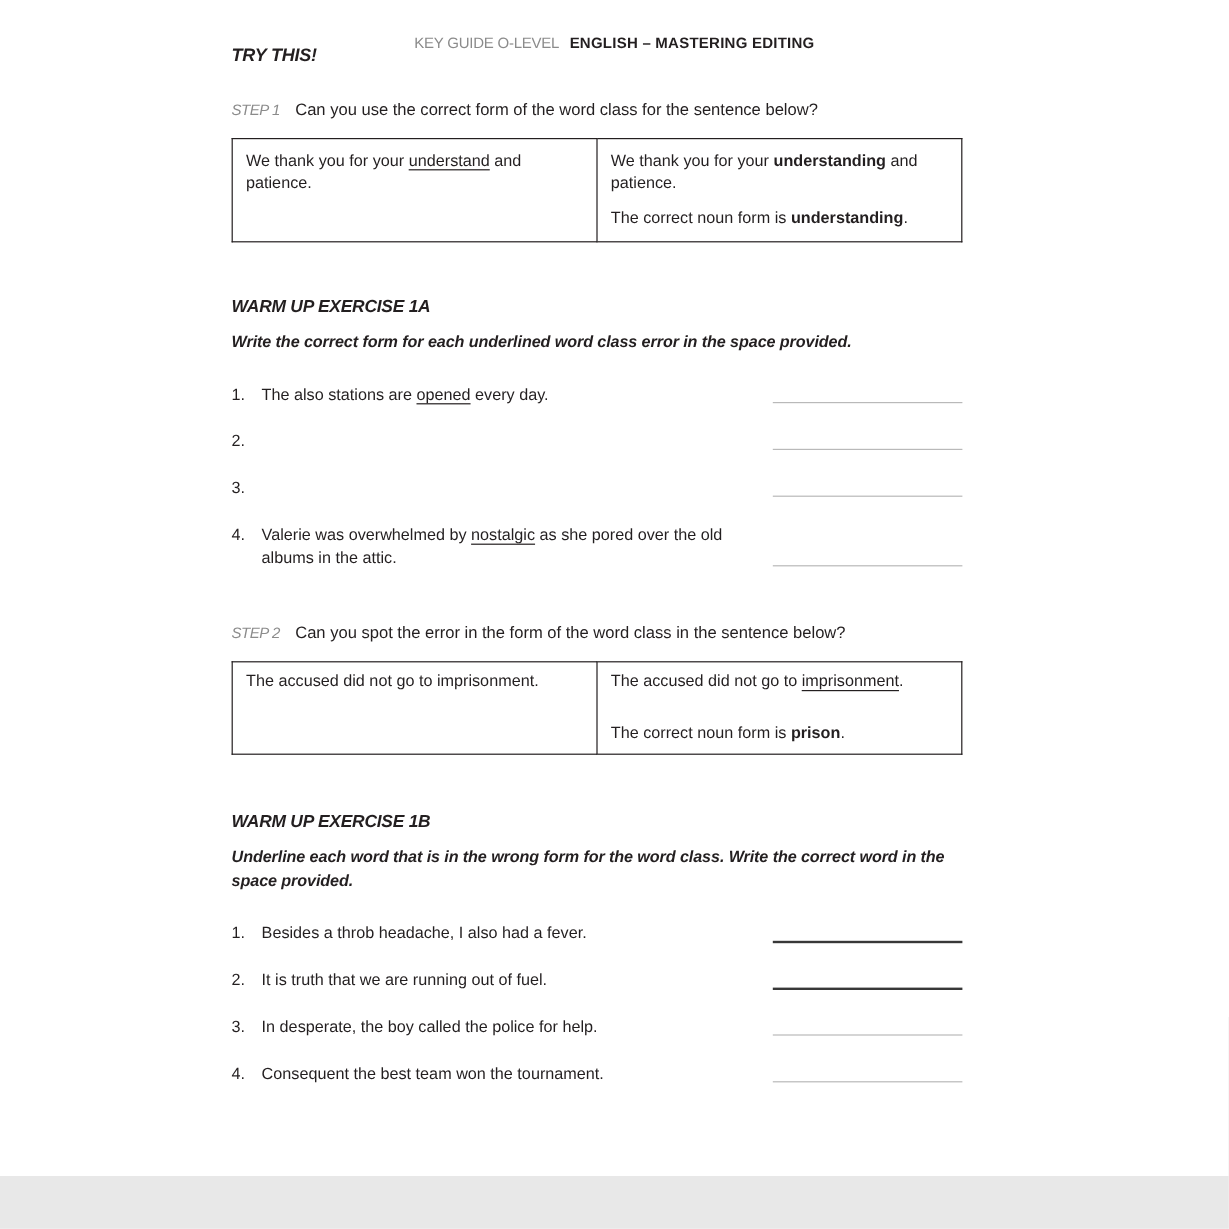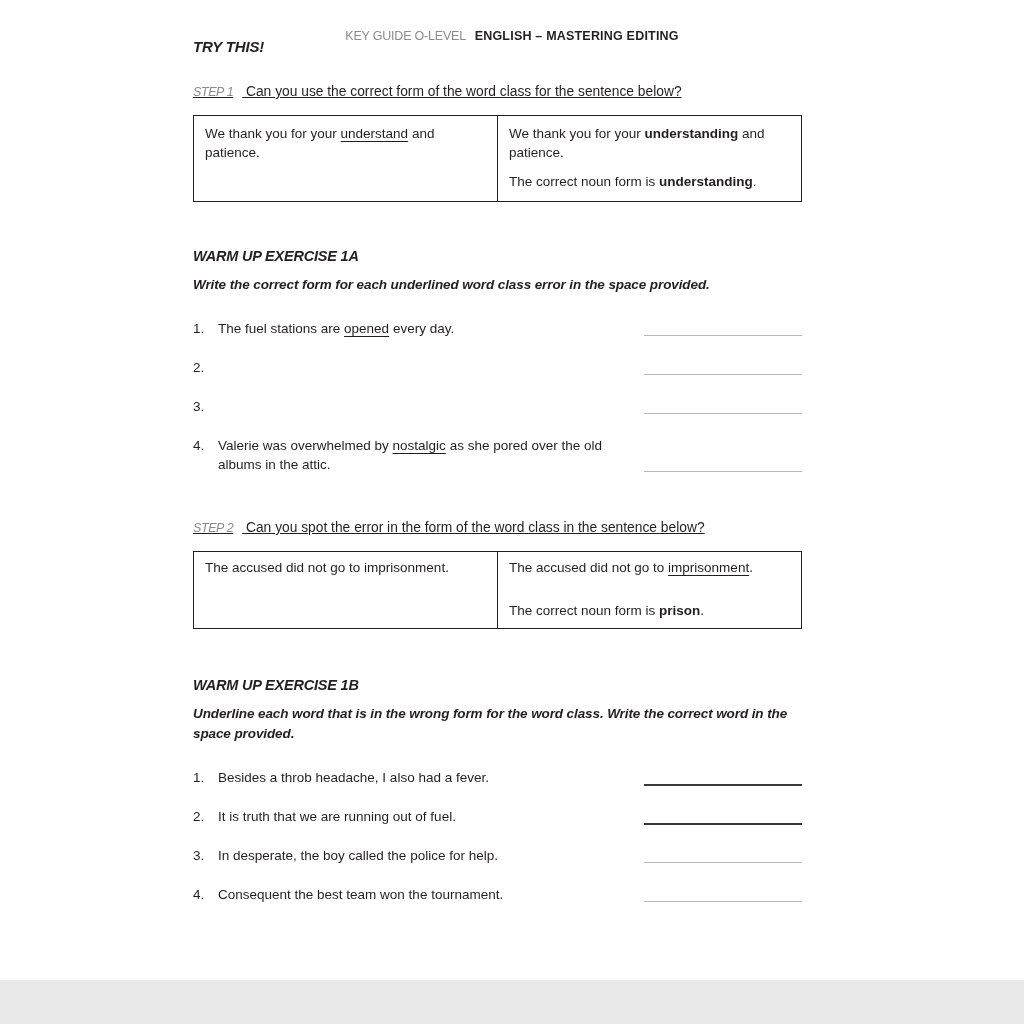--- a/index.html
+++ b/index.html
@@ -21,21 +21,21 @@
   .running-head .title  { color:#231f20; font-weight:700; margin-left:5px; }
 
   .content {
     position:absolute; top:0; left:193px; width:609px;
     padding-top:37px;
     font-size:13.5px; line-height:19px;
   }
 
   .h-try { font-size:15px; font-weight:700; font-style:italic; letter-spacing:-0.2px; }
 
-  .step-row { margin-top:26px;text-decoration:underline; }
+  .step-row { margin-top:26px; }
   .step-label {
     color:#8b8b8b; font-style:italic; font-size:12.5px;
     letter-spacing:-0.4px; margin-right:9px;
   }
   .step-q { color:#231f20; font-size:13.8px; }
 
   table.example {
     margin-top:13px; width:609px;
     border-collapse:collapse;
   }
@@ -110,21 +110,21 @@
       </tr>
     </tbody>
       </table>
 
     <div class="h-ex">WARM UP EXERCISE 1A</div>
     <div class="instr">Write the correct form for each underlined word class error in the space provided.</div>
 
     <div class="items">
       <div class="item">
         <span class="item-num">1.</span>
-        <span class="item-text"><span>The fuel stations are </span><span class="u">opened</span><span> every day.</span></span>
+        <span class="item-text"><span>The also stations are </span><span class="u">opened</span><span> every day.</span></span>
         <span class="answer-line"></span>
       </div>
       <div class="item">
         <span class="item-num">2.</span>
         <span class="answer-line"></span>
       </div>
       <div class="item">
         <span class="item-num">3.</span>
         <span class="answer-line"></span>
       </div>

